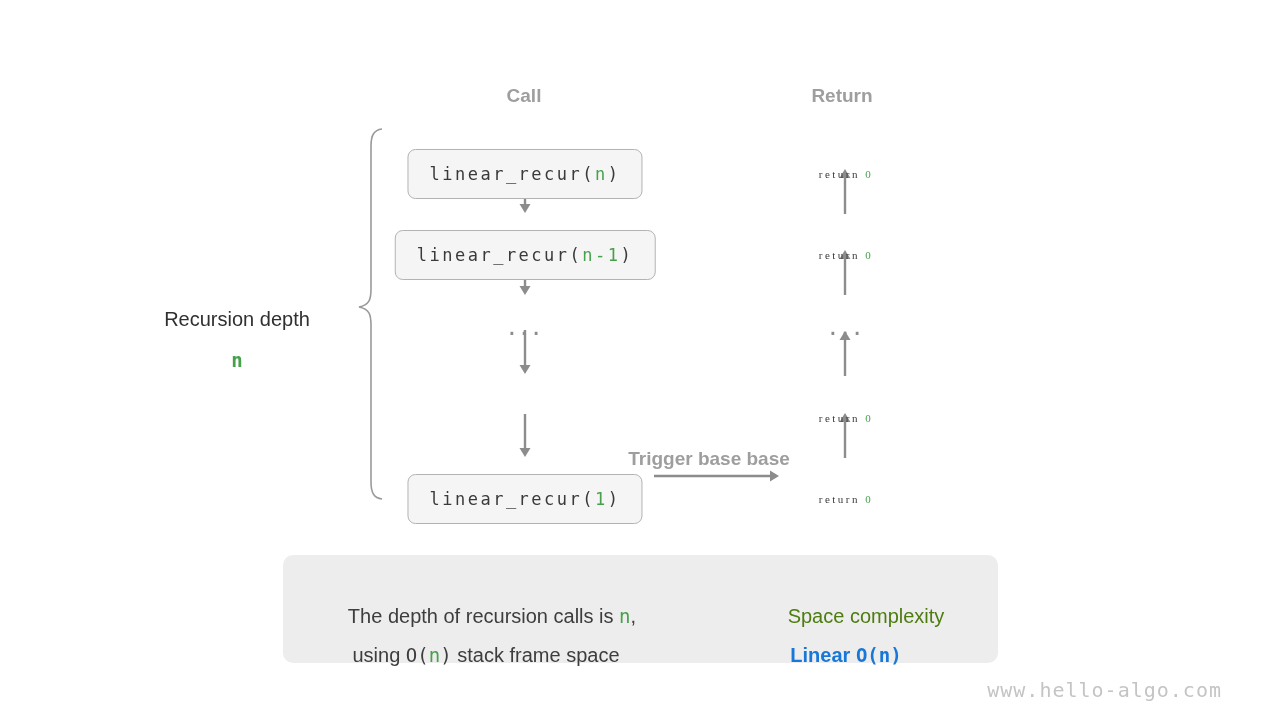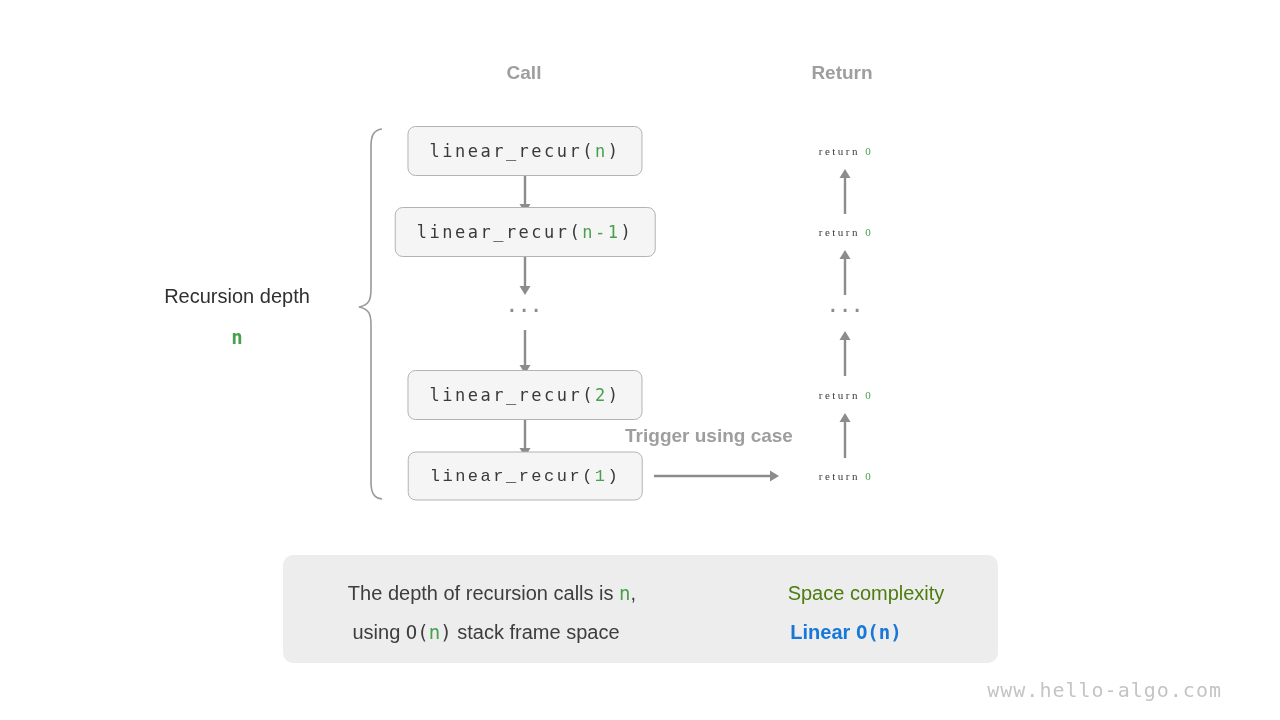--- a/index.html
+++ b/index.html
@@ -1,21 +1,21 @@
 <!DOCTYPE html>
 <html style="--green: #47a04b; --blue: #1778d9; --muted: #9e9e9e; --dark: #3a3a3a; --arrow: #8c8c8c; --box-bg: #f5f5f5; --box-border: #b3b3b3; --panel-bg: #ededed; --brace: #9a9a9a; --block-arrow: #bcbcbc; --footer: #c4c4c4;"><head>
 <meta charset="utf-8">
 <style>
   html,body { margin:0; padding:0; background:#ffffff; }
   .stage {
     position:relative; width:1280px; height:720px; background:#ffffff;
     font-family:"Liberation Sans", sans-serif; overflow:hidden;
     color: var(--dark, #3a3a3a);
   }
-  .abs { position:absolute; transform:translate(-50%,-50%); white-space:nowrap; }
+  .abs { position:absolute; transform:translate(-50%,-50%); white-space:nowrap;margin-top:23px; }
   .overlay { position:absolute; left:0; top:0; width:1280px; height:720px; }
 
   .col-header { font-size:19px; font-weight:bold; color:var(--muted,#9e9e9e); }
 
   .code-box {
     background:var(--box-bg,#f5f5f5);
     border:1px solid var(--box-border,#b3b3b3);
     border-radius:8px;
     padding:14px 21px;
     font-family:"DejaVu Sans Mono", monospace;
@@ -110,42 +110,39 @@
   <div class="abs side-label-text" style="left:237px; top:296px;">Recursion depth</div>
   <div class="abs side-label-value" style="left:237px; top:337px;">n</div>
 
   <div class="abs code-box" style="left:525px; top:151px;">
     <span>linear_recur(</span><span class="arg">n</span><span>)</span>
   </div>
   <div class="abs code-box" style="left:525px; top:232px;">
     <span>linear_recur(</span><span class="arg">n-1</span><span>)</span>
   </div>
   <div class="abs dots" style="left:525px; top:306px;">...</div>
-  <div class="abs code-box" style="left:525px; top:395px;">
-    <span>linear_recur(</span><span class="arg">2</span><span>)</span>
-  </div>
-  <div class="abs code-box" style="left:525px; top:476px;font-family:Liberation Mono, monospace;">
+  <div class="abs code-box" style="left:525px; top:476px;">
     <span>linear_recur(</span><span class="arg">1</span><span>)</span>
   </div>
 
   <div class="abs ret-text" style="left:846px; top:151px;">
     <span>return </span><span class="arg">0</span>
   </div>
   <div class="abs ret-text" style="left:846px; top:232px;">
     <span>return </span><span class="arg">0</span>
   </div>
   <div class="abs dots" style="left:846px; top:306px;">...</div>
   <div class="abs ret-text" style="left:846px; top:395px;">
     <span>return </span><span class="arg">0</span>
   </div>
   <div class="abs ret-text" style="left:846px; top:476px;">
     <span>return </span><span class="arg">0</span>
   </div>
 
-  <div class="abs trigger-label" style="left:709px; top:436px;">Trigger using case</div>
+  <div class="abs trigger-label" style="left:709px; top:436px;">Trigger base base</div>
 
   <div class="summary-panel"></div>
   <div class="abs sum-line" style="left:492px; top:593px;">
     <span>The depth of recursion calls is </span><span class="sum-code arg">n</span><span>,</span>
   </div>
   <div class="abs sum-line" style="left:486px; top:632px;text-align:center;">
     <span>using </span><span class="sum-code">O(</span><span class="sum-code arg">n</span><span class="sum-code">)</span><span> stack frame space</span>
   </div>
   <div class="abs sum-title" style="left:866px; top:593px;">Space complexity</div>
   <div class="abs sum-result" style="left:846px; top:632px;">

